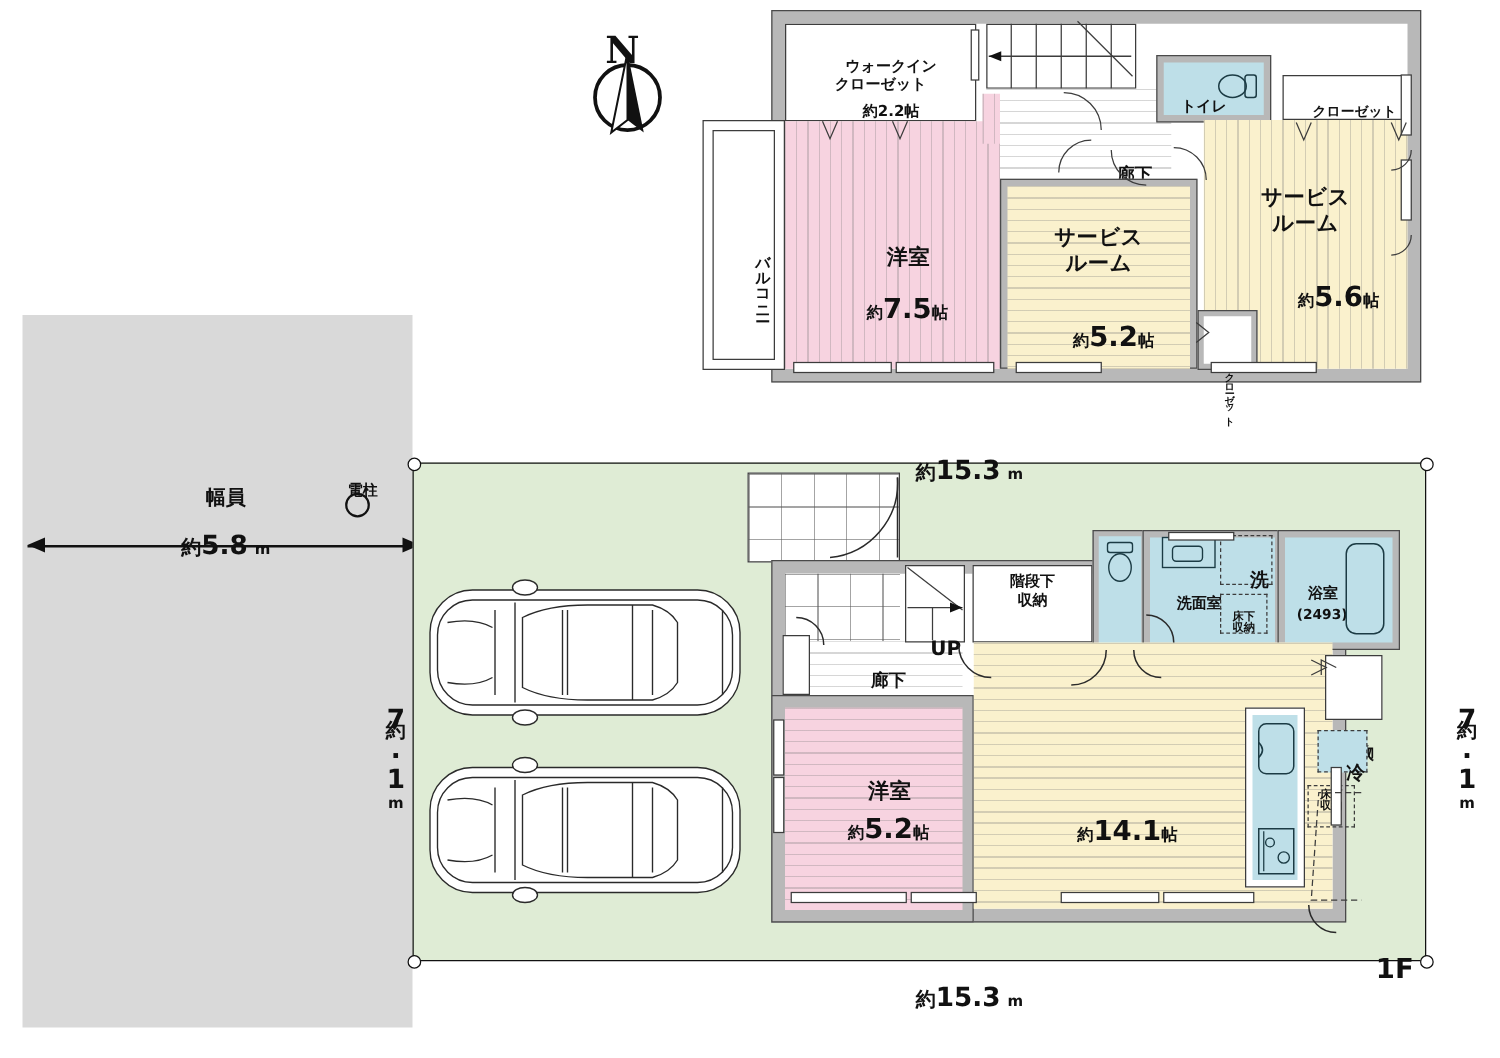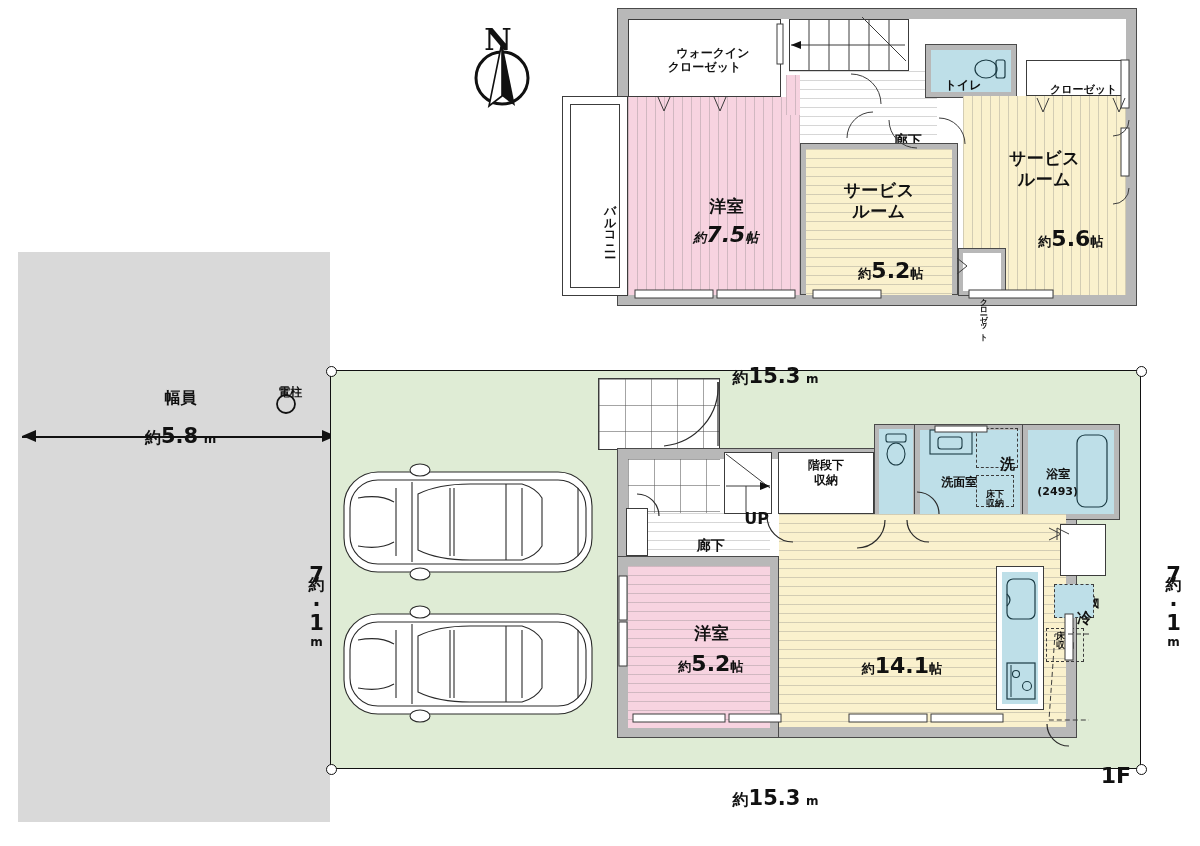--- a/index.html
+++ b/index.html
@@ -50,20 +50,23 @@
 
   <div class="rm wall" style="left:617px;top:8px;width:520px;height:298px;"></div>
 
   <div class="rm white" style="left:628px;top:19px;width:498px;height:276px;"></div>
 
   <div class="rm white bord" style="left:628px;top:19px;width:153px;height:78px;"></div>
   <div class="lbl lbl-sm" style="left:628px;top:31px;width:153px;">
     <span>ウォークイン
 クローゼット</span>
   </div>
+  <div class="lbl lbl-sm" style="left:628px;top:67px;width:153px;">
+    <span class="sml">約2.2帖</span>
+  </div>
 
   <div class="rm white bord" style="left:789px;top:19px;width:120px;height:52px;"></div>
   <svg class="abs" style="left:789px;top:19px;" width="120" height="52">
     <g stroke="#3c3c3c" stroke-width="1" fill="none">
       <line x1="20" y1="0" x2="20" y2="52"></line>
         <line x1="40" y1="0" x2="40" y2="52"></line>
       <line x1="60" y1="0" x2="60" y2="52"></line>
         <line x1="80" y1="0" x2="80" y2="52"></line>
       <line x1="100" y1="0" x2="100" y2="52"></line>
       <line x1="2" y1="26" x2="116" y2="26" stroke-width="1.2"></line>
@@ -95,21 +98,21 @@
   <div class="rm white bord" style="left:1026px;top:60px;width:100px;height:36px;"></div>
   <div class="lbl lbl-sm" style="left:1026px;top:70px;width:100px;font-size:11px;">
     <span>クローゼット</span>
   </div>
 
   <div class="rm pink hatch-v" style="left:628px;top:97px;width:172px;height:198px;"></div>
   <div class="rm pink hatch-v" style="left:786px;top:75px;width:14px;height:40px;"></div>
   <div class="lbl lbl-room" style="left:628px;top:175px;width:172px;">
     <span>洋室</span>
   </div>
-  <div class="lbl lbl-area" style="left:628px;top:201px;width:172px;font-style:italic;">
+  <div class="lbl lbl-area" style="left:628px;top:214px;width:172px;">
     <span class="sml">約</span><span class="num">7.5</span><span class="sml">帖</span>
   </div>
 
   <div class="rm white bord" style="left:562px;top:96px;width:66px;height:200px;"></div>
   <div class="rm white bord" style="left:570px;top:104px;width:50px;height:184px;"></div>
   <div class="lbl lbl-sm vert" style="left:588px;top:140px;height:110px;">
     <span>バルコニー</span>
   </div>
 
   <div class="rm wall" style="left:800px;top:143px;width:158px;height:152px;"></div>

